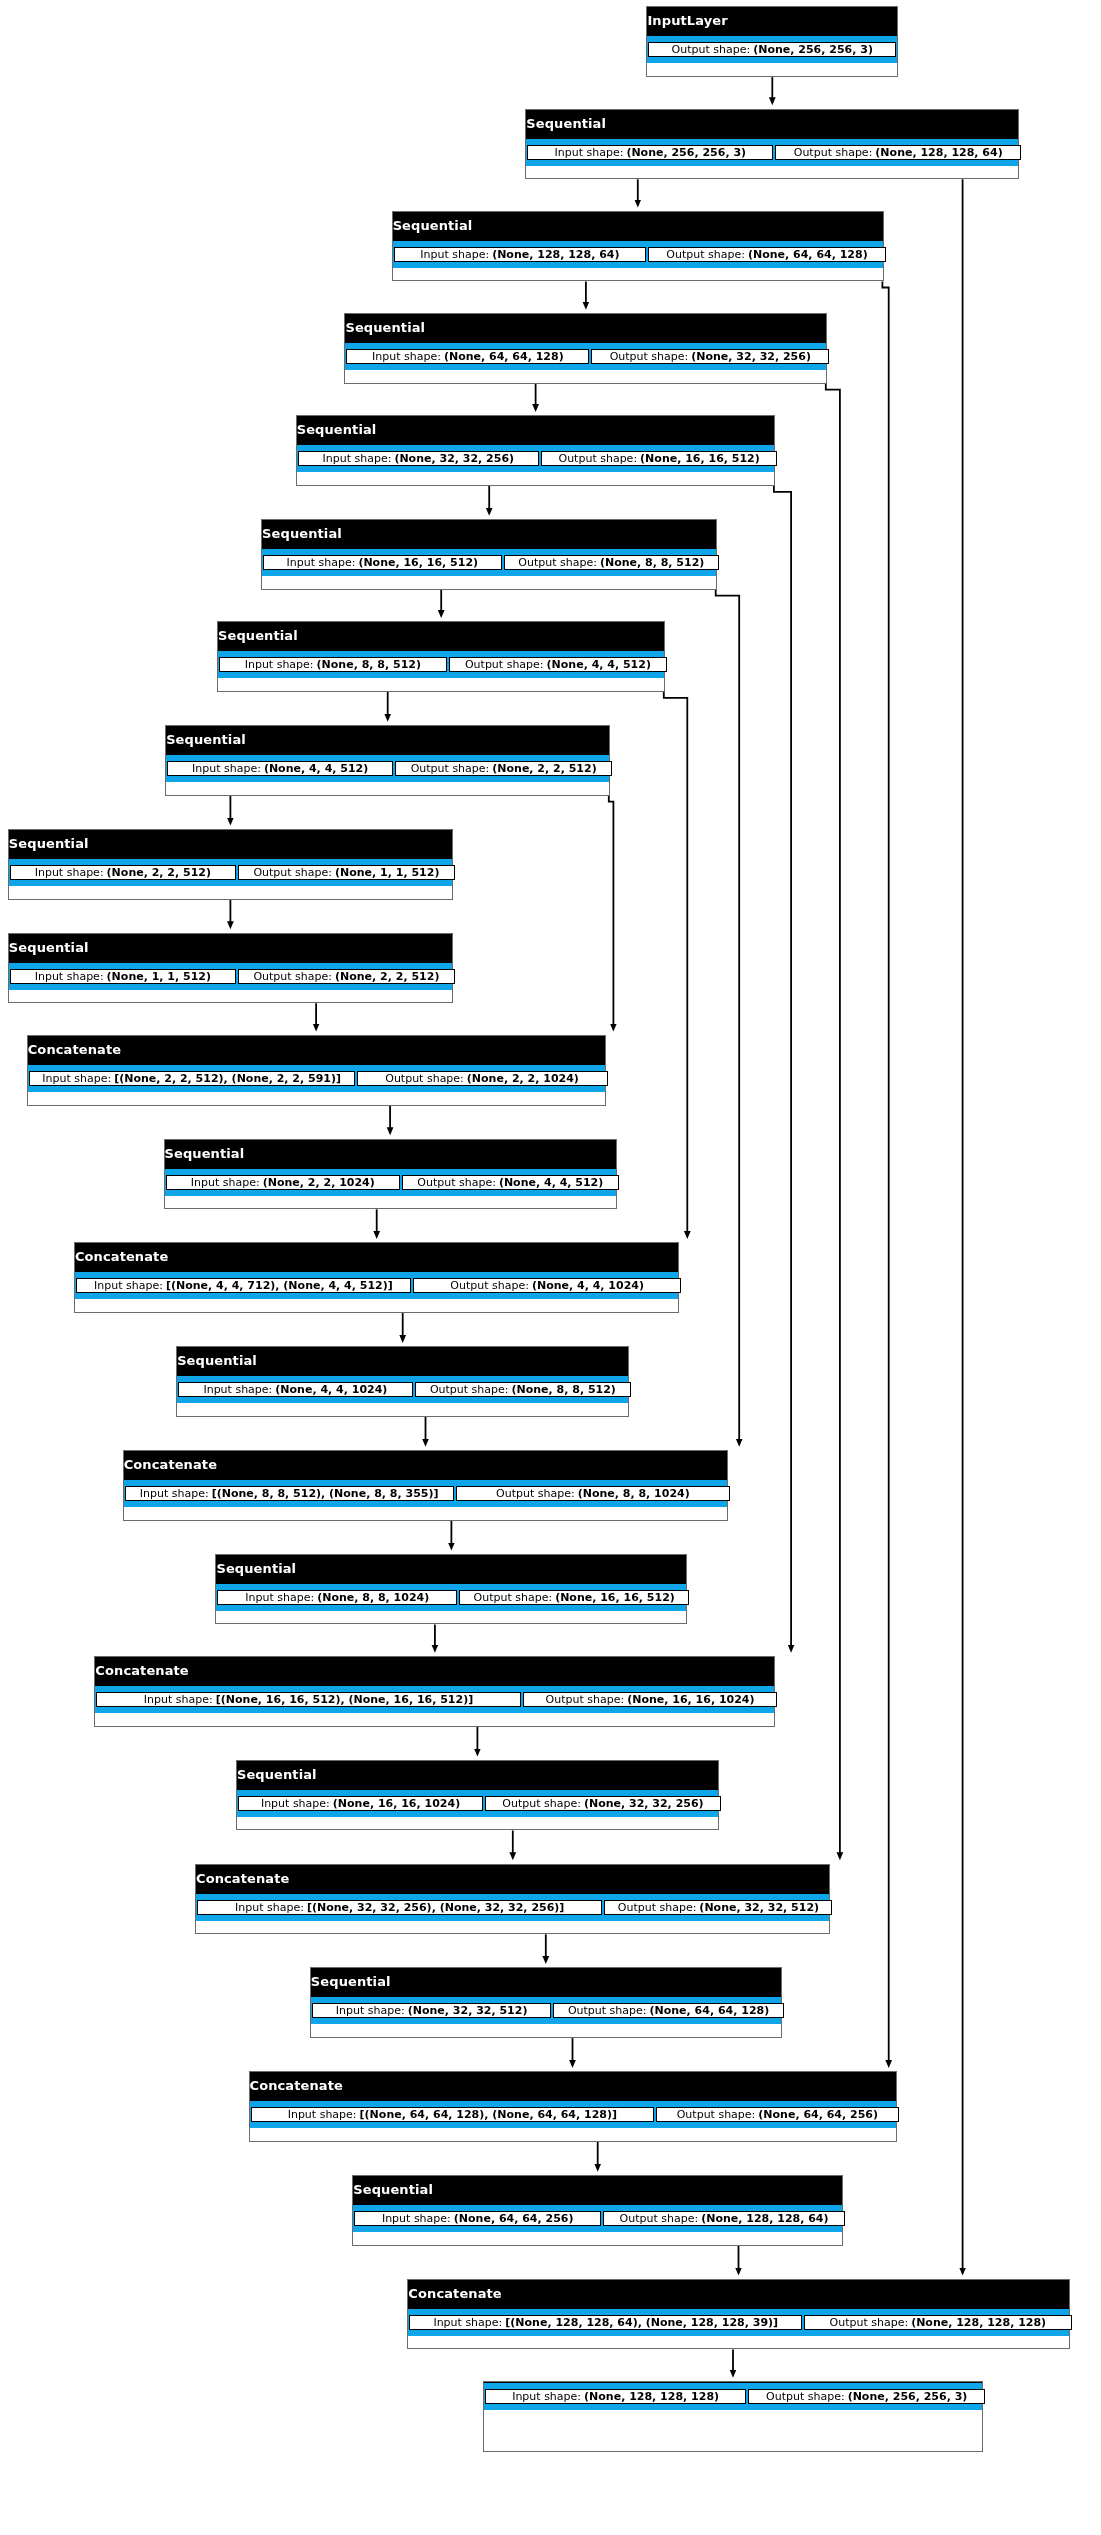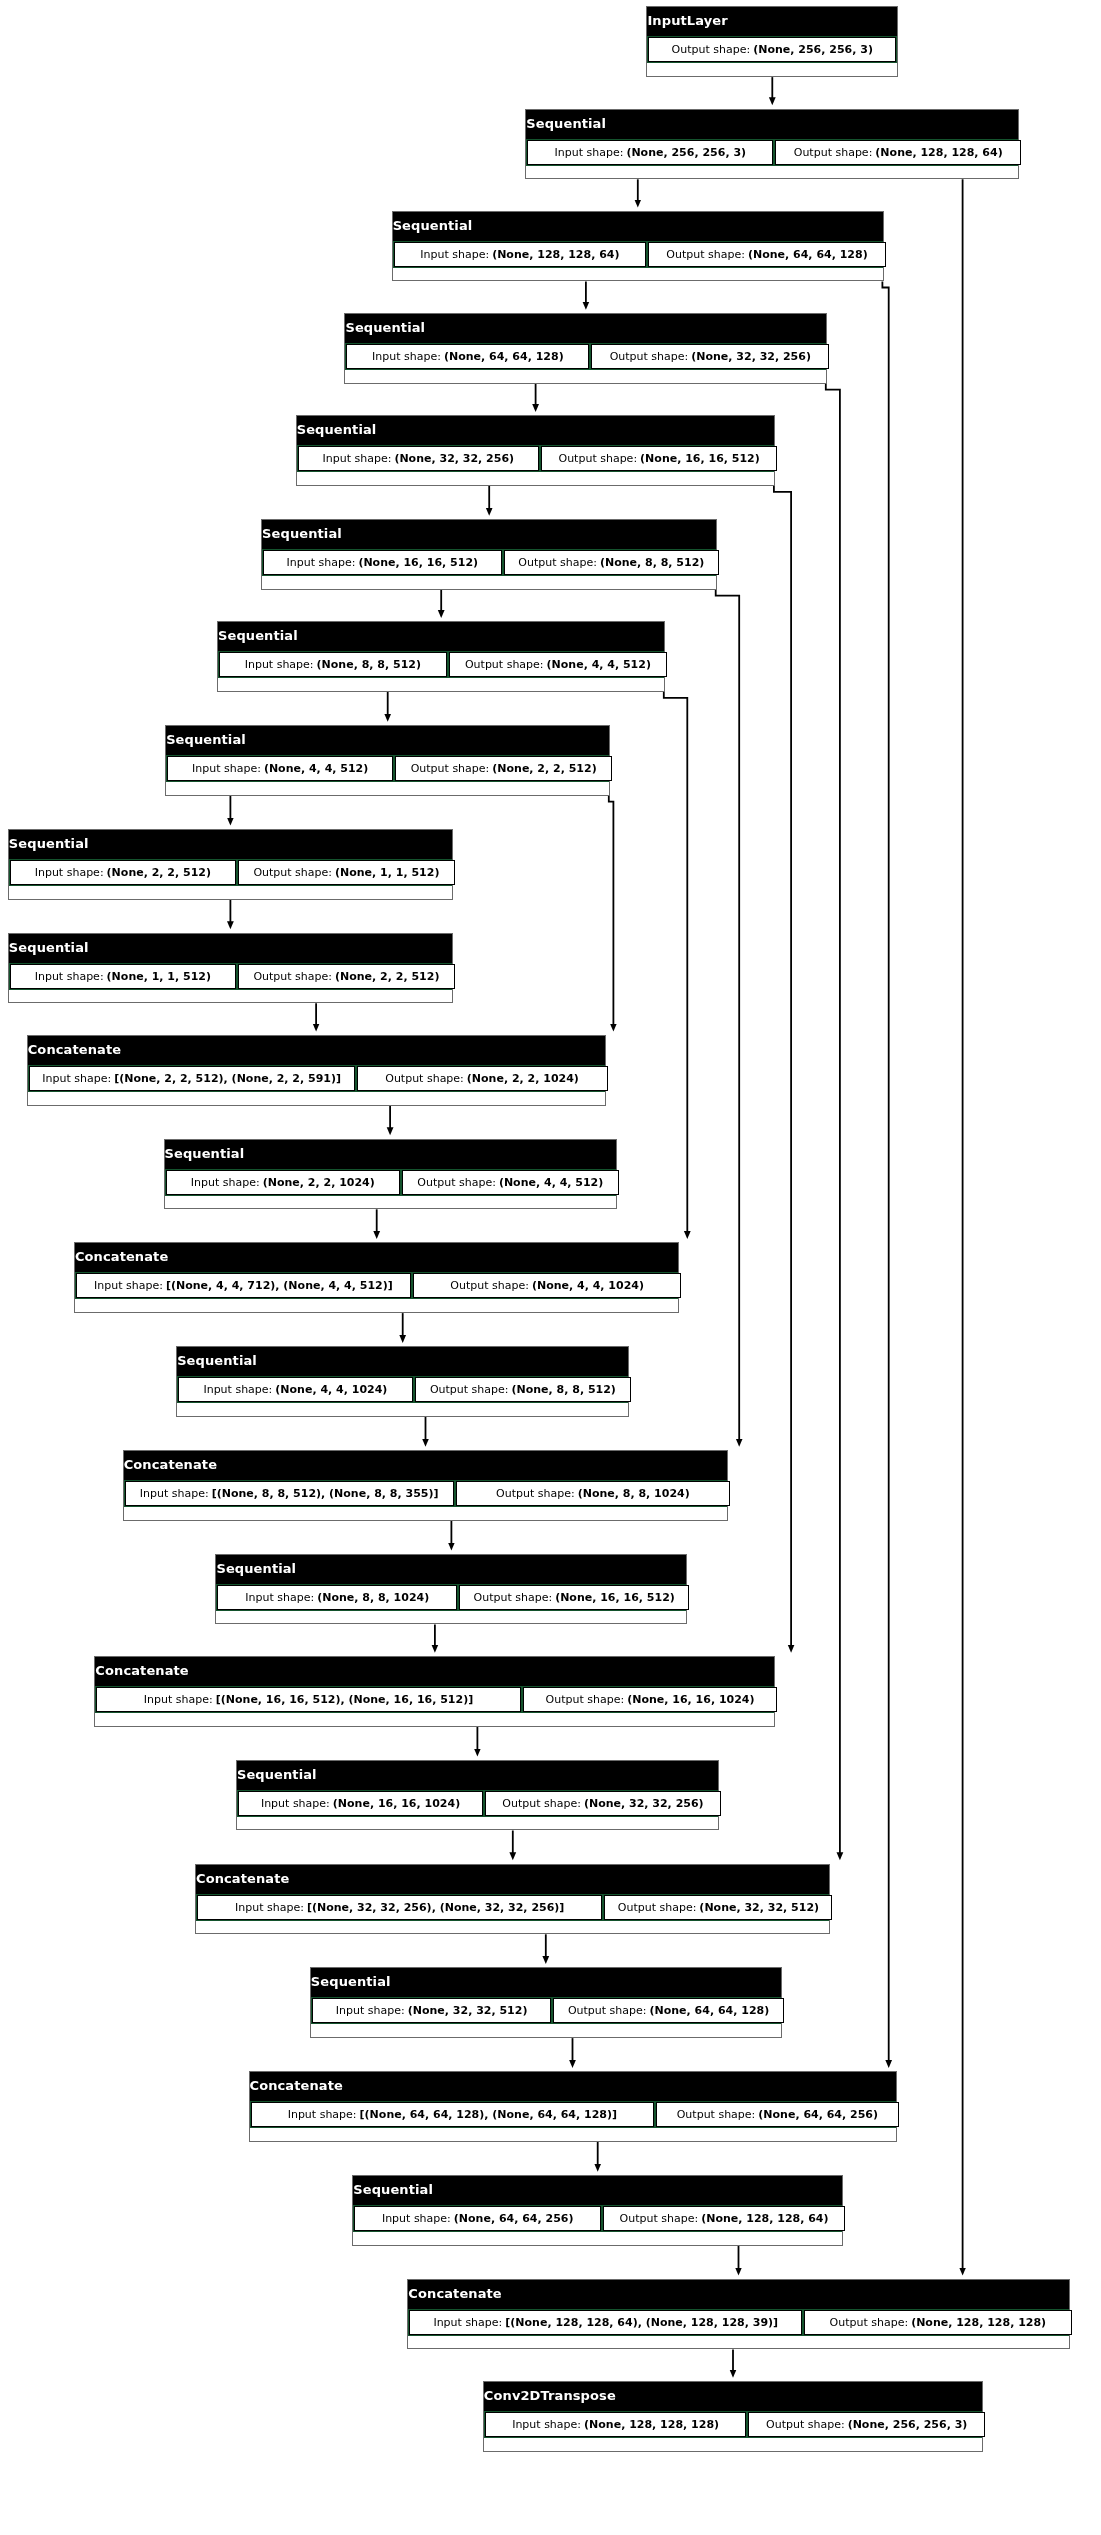--- a/index.html
+++ b/index.html
@@ -41,22 +41,23 @@
     font-size: 13px;
     line-height: 28px;
     height: 28px;
     letter-spacing: 0.1px;
     overflow: hidden;
     white-space: nowrap;
   }
   .node-body {
     display: flex;
     height: 27px;
-    background: #14532d;
+    background: #0ea5e9;
     border-top: 1px solid #000000;
+    align-items: center;
   }
   .node-cell {
     flex: 0 0 auto;
     box-sizing: border-box;
     display: flex;
     align-items: center;
     justify-content: center;
     font-size: 11px;
     color: #000000;
     background: #ffffff;
@@ -410,21 +411,20 @@
             <span class="lbl">Input shape:</span>
             <span class="val">[(None, 128, 128, 64), (None, 128, 128, 39)]</span>
           </div>
           <div class="node-cell" style="width: 40.5%;">
             <span class="lbl">Output shape:</span>
             <span class="val">(None, 128, 128, 128)</span>
           </div>
         </div>
       </div>
       <div class="node" style="left: 482.867px; top: 2380.89px; width: 500.169px; height: 70.7661px;">
-        <div class="node-title">Conv2DTranspose</div>
         <div class="node-body">
           <div class="node-cell" style="width: 52.5%;">
             <span class="lbl">Input shape:</span>
             <span class="val">(None, 128, 128, 128)</span>
           </div>
           <div class="node-cell" style="width: 47.5%;">
             <span class="lbl">Output shape:</span>
             <span class="val">(None, 256, 256, 3)</span>
           </div>
         </div>

